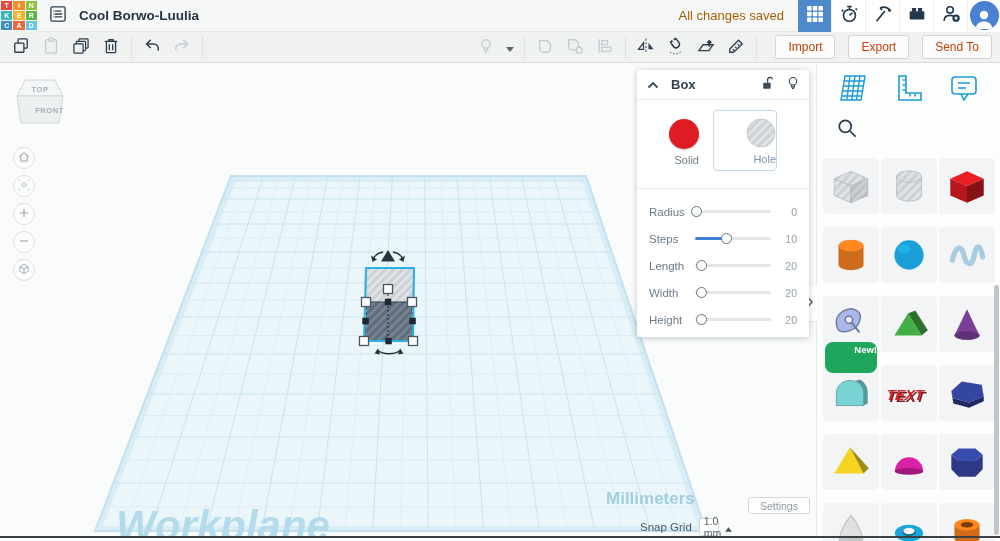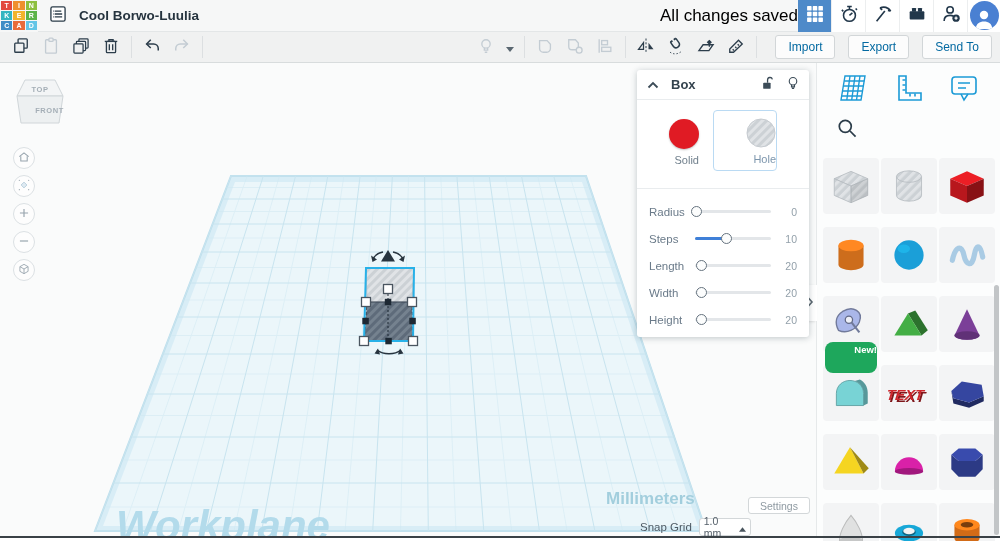--- a/index.html
+++ b/index.html
@@ -8,61 +8,61 @@
 
   
   .topbar { position:absolute; left:0; top:0; width:1000px; height:32px; background:#f6f7f7;
             border-bottom:1px solid #e3e6e7; display:flex; align-items:center; z-index:8; }
   .logo { width:38px; height:32px; display:grid; grid-template-columns:repeat(3,1fr);
           grid-template-rows:repeat(3,1fr); gap:1px; padding:1px; background:#f6f7f7; cursor:pointer; }
   .logo-sq { color:#fff; font-size:7px; font-weight:bold; display:flex; align-items:center; justify-content:center; }
   .doc-btn { margin-left:9px; width:22px; height:22px; border:none; background:transparent; display:flex;
              align-items:center; justify-content:center; cursor:pointer; }
   .title { margin-left:10px; font-size:13.5px; font-weight:bold; color:#26343f; cursor:text; }
-  .save-status { margin-left:auto; font-size:17px; color:#000000; }
+  .save-status { margin-left:auto; margin-right:14px; font-size:13px; color:#a16207; }
   .apps-btn { width:33px; height:32px; background:#4e8ac9; border:none; display:flex; align-items:center;
               justify-content:center; cursor:pointer; }
   .tb-ico { width:34px; height:32px; background:#fff; border:none; border-left:1px solid #eceeef;
             display:flex; align-items:center; justify-content:center; cursor:pointer; }
   .avatar { width:29px; height:29px; border-radius:50%; background:#4a80d2; overflow:hidden;
             display:flex; align-items:flex-end; justify-content:center; }
 
   
   .toolbar { position:absolute; left:0; top:32px; width:1000px; height:31px; background:#f0f1f1;
              border-bottom:1px solid #d8dcdd; display:flex; align-items:center; padding:0 8px 0 6px; z-index:7; }
   .ibtn { width:26px; height:26px; border:none; background:transparent; color:#2d3e4c; display:flex;
           align-items:center; justify-content:center; cursor:pointer; margin:0 2px; }
   .ibtn.dis { color:#c3ccd3; }
   .ibtn svg { width:20px; height:20px; }
   .caret-btn { width:14px; }
   .caret-btn svg { width:8px; height:5px; }
   .sep { width:1px; height:22px; background:#dcdfe1; margin:0 5px; }
   .tb-right { margin-left:auto; display:flex; align-items:center; }
   .tbtn { height:24px; padding:0 12px; margin-left:13px; background:#fcfcfc; border:1px solid #d2d6d8;
-          border-radius:3px; font-size:12px; color:#0369a1; cursor:pointer; font-family:inherit; }
+          border-radius:3px; font-size:12px; color:#c2410c; cursor:pointer; font-family:inherit; }
 
   
   .canvas { position:absolute; left:0; top:63px; width:816px; height:473px; background:#fafbfb; overflow:hidden; }
   .canvas svg.scene { position:absolute; left:0; top:0; }
   .watermark { position:absolute; left:116px; top:404px; font-size:42px; font-weight:bold; font-style:italic;
                color:#b3dbeb; pointer-events:none;margin-top:35px; }
   .units { position:absolute; left:606px; top:426px; font-size:17px; font-weight:bold; color:#a2cedd; }
   .viewcube { position:absolute; left:16px; top:14px; width:48px; height:52px; cursor:pointer; }
   .vc-label { position:absolute; left:0; right:0; text-align:center; font-size:7.5px; font-weight:bold;
               color:#a4aeb6; letter-spacing:.6px; }
   .vc-top { top:8px; } .vc-front { top:29px;text-align:right; }
   .cbtn { position:absolute; left:13px; width:22px; height:22px; border-radius:50%; border:1px solid #dce1e4;
           background:#fdfdfd; color:#97a4ad; display:flex; align-items:center; justify-content:center; cursor:pointer; }
   .cbtn svg { width:14px; height:14px; }
   .settings-btn { position:absolute; left:748px; top:434px; width:62px; height:17px; background:#fff;
                   border:1px solid #d3d7d9; border-radius:3px; font-size:10.5px; color:#8f9aa2;
                   font-family:inherit; cursor:pointer; line-height:14px; }
   .snapgrid { position:absolute; left:640px; top:455px; display:flex; align-items:center; gap:7px; }
   .snap-label { font-size:11.5px; color:#4e5a64; }
-  .snap-select { width:52px; height:18px; background:#fff; border:1px solid #d3d7d9; border-radius:3px;
+  .snap-select { width:20px; height:18px; background:#fff; border:1px solid #d3d7d9; border-radius:3px;
                  display:flex; align-items:center; padding:0 4px; gap:4px; cursor:pointer; }
   .snap-value { font-size:10.5px; color:#55606a; flex:1; }
 
   
   .inspector { position:absolute; left:637px; top:70px; width:172px; height:267px; background:#fff;
                border-radius:3px; box-shadow:0 1px 6px rgba(40,60,70,.28); z-index:6; }
   .insp-head { height:30px; display:flex; align-items:center; padding:0 10px; border-bottom:1px solid #e9ecee; }
   .insp-title { margin-left:12px; font-size:13px; font-weight:bold; color:#34434e; }
   .insp-head .right { margin-left:auto; display:flex; align-items:center; gap:12px; }
   .hbtn { border:none; background:transparent; cursor:pointer; display:flex; align-items:center; }

